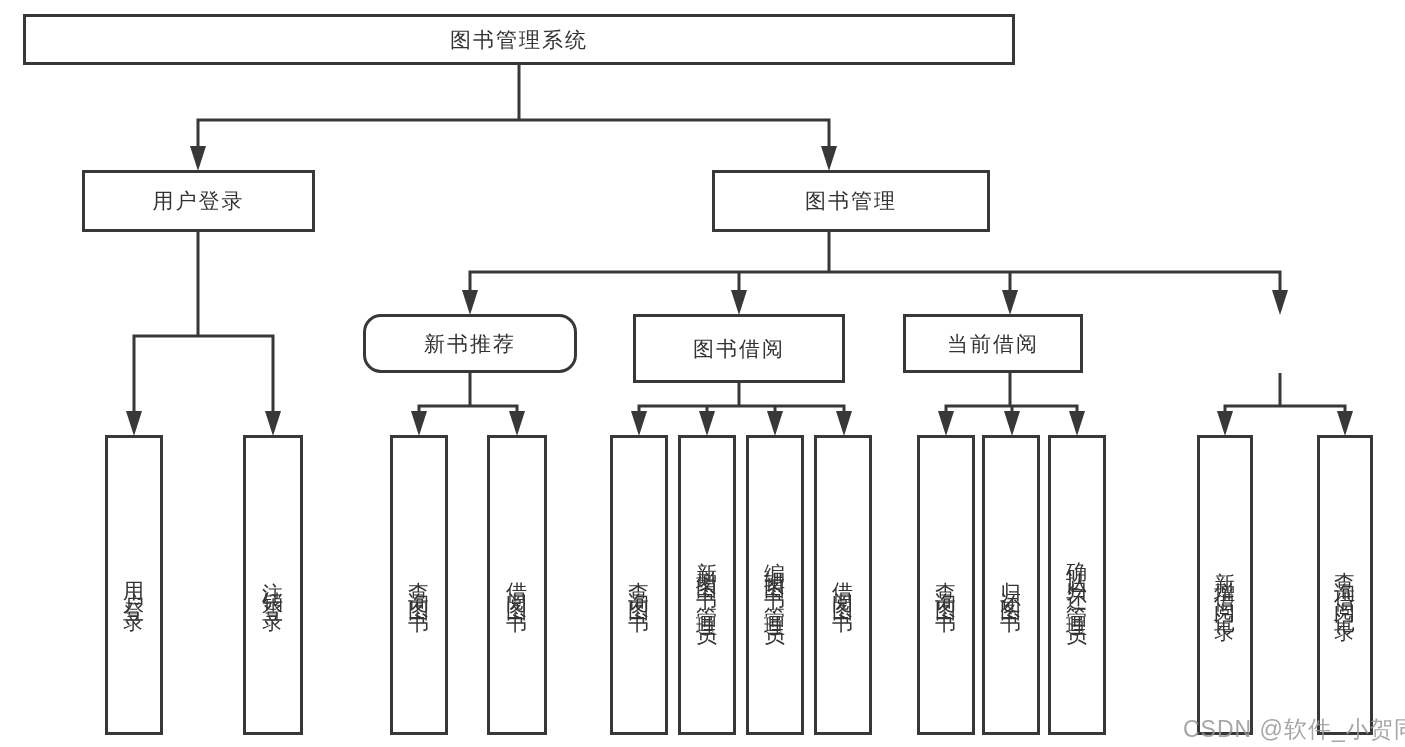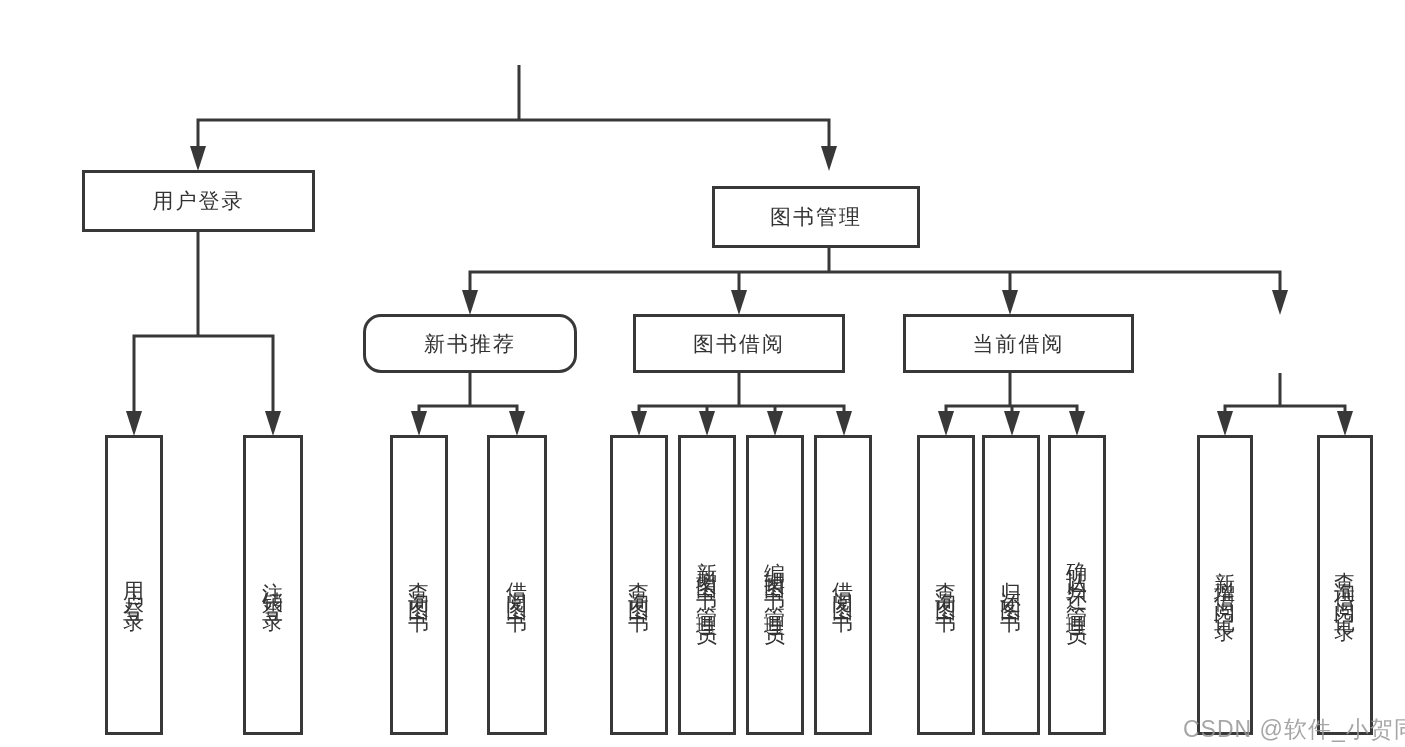--- a/index.html
+++ b/index.html
@@ -90,35 +90,38 @@
 
     <g stroke="#383838" stroke-width="3" fill="none">
       <path d="M1280,373 V406 M1225,406 H1345 M1225,404.5 V416 M1345,404.5 V416"></path>
     </g>
     <g fill="#383838" stroke="none">
       <polygon points="1217,411 1233,411 1225,436"></polygon>
       <polygon points="1337,411 1353,411 1345,436"></polygon>
     </g>
   </svg>
 
+  <div class="node" style="left:23px;top:14px;width:992px;height:51px;">
+    <span class="lbl">图书管理系统</span>
+  </div>
 
   <div class="node" style="left:82px;top:170px;width:233px;height:62px;">
     <span class="lbl">用户登录</span>
   </div>
-  <div class="node" style="left:712px;top:170px;width:208px;height:62px;margin-top:16px;">
+  <div class="node" style="left:712px;top:170px;width:278px;height:62px;">
     <span class="lbl">图书管理</span>
   </div>
 
   <div class="node" style="left:363px;top:314px;width:214px;height:59px;border-radius:18px;">
     <span class="lbl">新书推荐</span>
   </div>
-  <div class="node" style="left:633px;top:314px;width:212px;height:59px;">
+  <div class="node" style="left:633px;top:314px;width:212px;height:69px;">
     <span class="lbl">图书借阅</span>
   </div>
-  <div class="node" style="left:903px;top:314px;width:231px;height:59px;">
+  <div class="node" style="left:903px;top:314px;width:180px;height:59px;">
     <span class="lbl">当前借阅</span>
   </div>
 
   <div class="leaf" style="left:105px;width:58px;">
     <span class="vlbl">用户登录</span>
   </div>
   <div class="leaf" style="left:243px;width:60px;">
     <span class="vlbl">注销登录</span>
   </div>
   <div class="leaf" style="left:390px;width:58px;">

